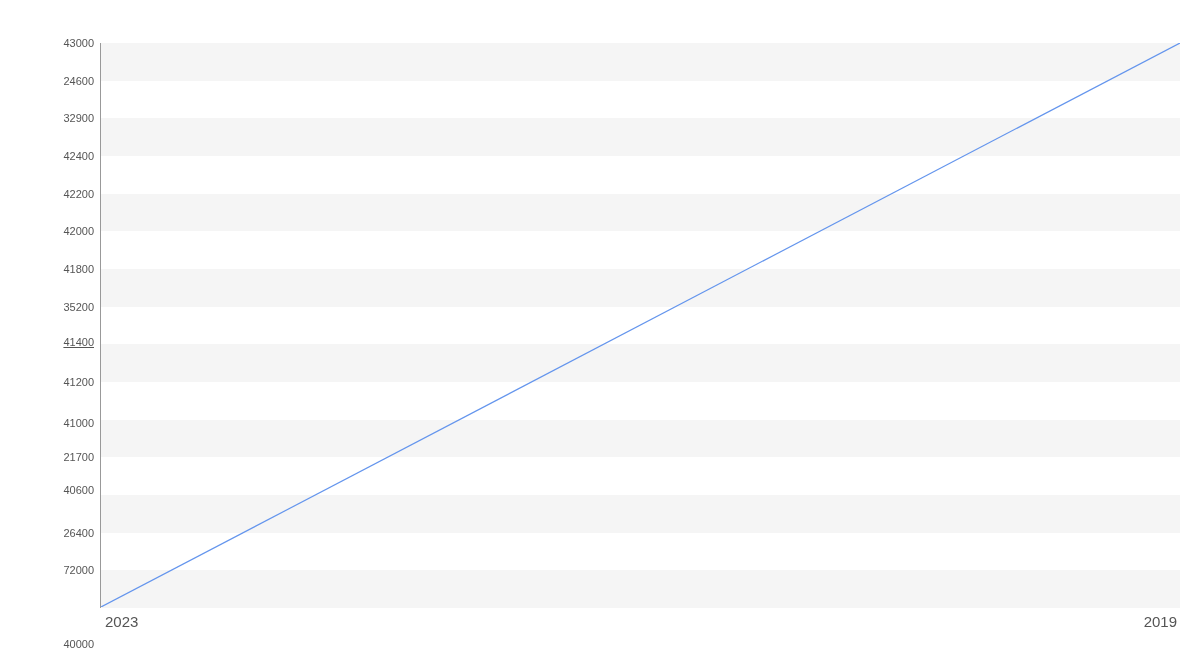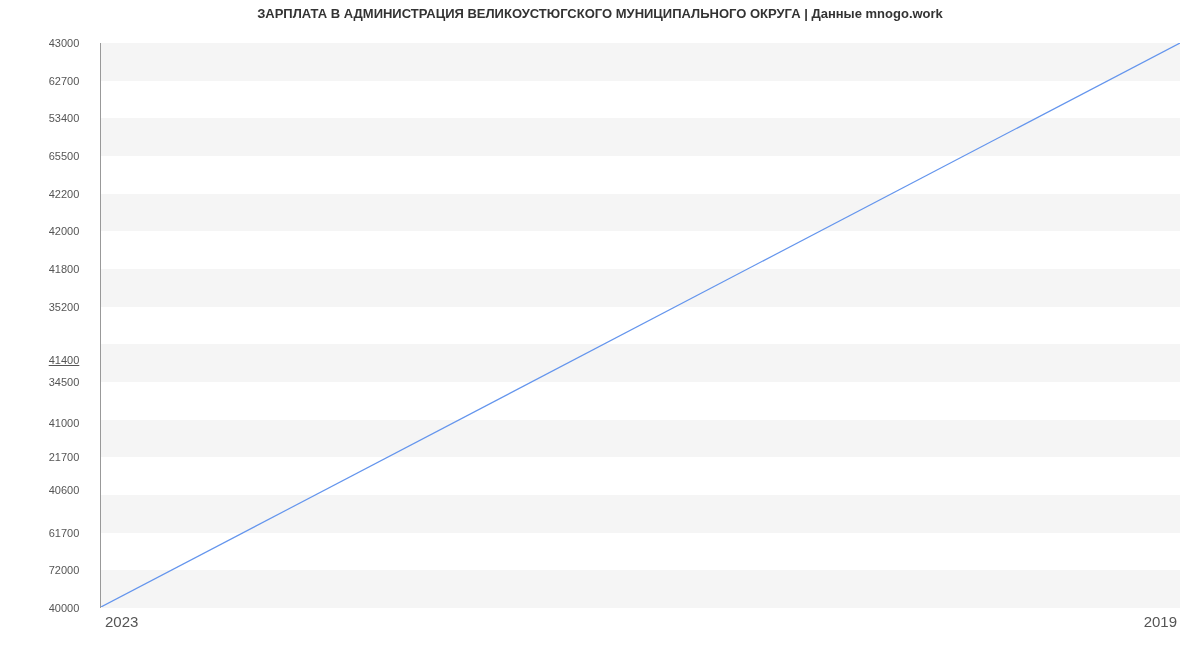--- a/index.html
+++ b/index.html
@@ -44,21 +44,21 @@
     .grid-band {
       position: absolute;
       left: 0;
       width: 100%;
       background: #f5f5f5;
     }
     .y-tick-label {
       position: absolute;
       right: 1106px;
       width: 60px;
-      text-align: center;
+      text-align: right;
       font-size: 11px;
       color: #555;
       transform: translateY(-50%);
       font-family: Verdana, Arial, sans-serif;
     }
     .x-tick-label {
       position: absolute;
       top: 613px;
       font-size: 15px;
       color: #555;
@@ -70,47 +70,46 @@
       left: 0;
       width: 100%;
       height: 100%;
       pointer-events: none;
     }
   </style>
 </head>
 <body>
 
 <div class="chart-container">
-  <div class="chart-title">ЗАРПЛАТА В АДМИНИСТРАЦИЯ ВЕЛИКОУСТЮГСКОГО МУНИЦИПАЛЬНОГО ОКРУГА | Данные mnogo.work</div>
 
   <div class="plot-area">
       <div class="grid-band" style="top: 0px; height: 37.6667px;"></div>
       <div class="grid-band" style="top: 75.3333px; height: 37.6667px;"></div>
       <div class="grid-band" style="top: 150.667px; height: 37.6667px;"></div>
       <div class="grid-band" style="top: 226px; height: 37.6667px;"></div>
       <div class="grid-band" style="top: 301.333px; height: 37.6667px;"></div>
       <div class="grid-band" style="top: 376.667px; height: 37.6667px;"></div>
       <div class="grid-band" style="top: 452px; height: 37.6667px;"></div>
       <div class="grid-band" style="top: 527.333px; height: 37.6667px;"></div>
     <svg class="data-line" viewBox="0 0 1080 565" preserveAspectRatio="none">
       <line id="series-line" x1="0" y1="565" x2="1080" y2="0" stroke="#6495ED" stroke-width="1.2"></line>
     </svg>
   </div>
 
   <div class="x-tick-label" style="left:105px;">2023</div>
   <div class="x-tick-label" style="right:23px;">2019</div>
-<div class="y-tick-label" style="top: 608px;">40000</div>
+<div class="y-tick-label" style="top: 644px;">40000</div>
     <div class="y-tick-label" style="top: 570.333px;">72000</div>
-    <div class="y-tick-label" style="top: 532.667px;">61700</div>
+    <div class="y-tick-label" style="top: 532.667px;">26400</div>
     <div class="y-tick-label" style="top: 490px;">40600</div>
     <div class="y-tick-label" style="top: 457.333px;">21700</div>
     <div class="y-tick-label" style="top: 423px;">41000</div>
-    <div class="y-tick-label" style="top: 382px;">34500</div>
-    <div class="y-tick-label" style="top: 360px; text-decoration: underline;">41400</div>
+    <div class="y-tick-label" style="top: 382px;">41200</div>
+    <div class="y-tick-label" style="top: 342px; text-decoration: underline;">41400</div>
     <div class="y-tick-label" style="top: 306.667px;">35200</div>
     <div class="y-tick-label" style="top: 269px;">41800</div>
     <div class="y-tick-label" style="top: 231.333px;">42000</div>
     <div class="y-tick-label" style="top: 193.667px;">42200</div>
-    <div class="y-tick-label" style="top: 156px;">65500</div>
-    <div class="y-tick-label" style="top: 118.333px;">53400</div>
-    <div class="y-tick-label" style="top: 80.6667px;">62700</div>
+    <div class="y-tick-label" style="top: 156px;">42400</div>
+    <div class="y-tick-label" style="top: 118.333px;">32900</div>
+    <div class="y-tick-label" style="top: 80.6667px;">24600</div>
     <div class="y-tick-label" style="top: 43px;">43000</div>
   </div>
 
 </body></html>

